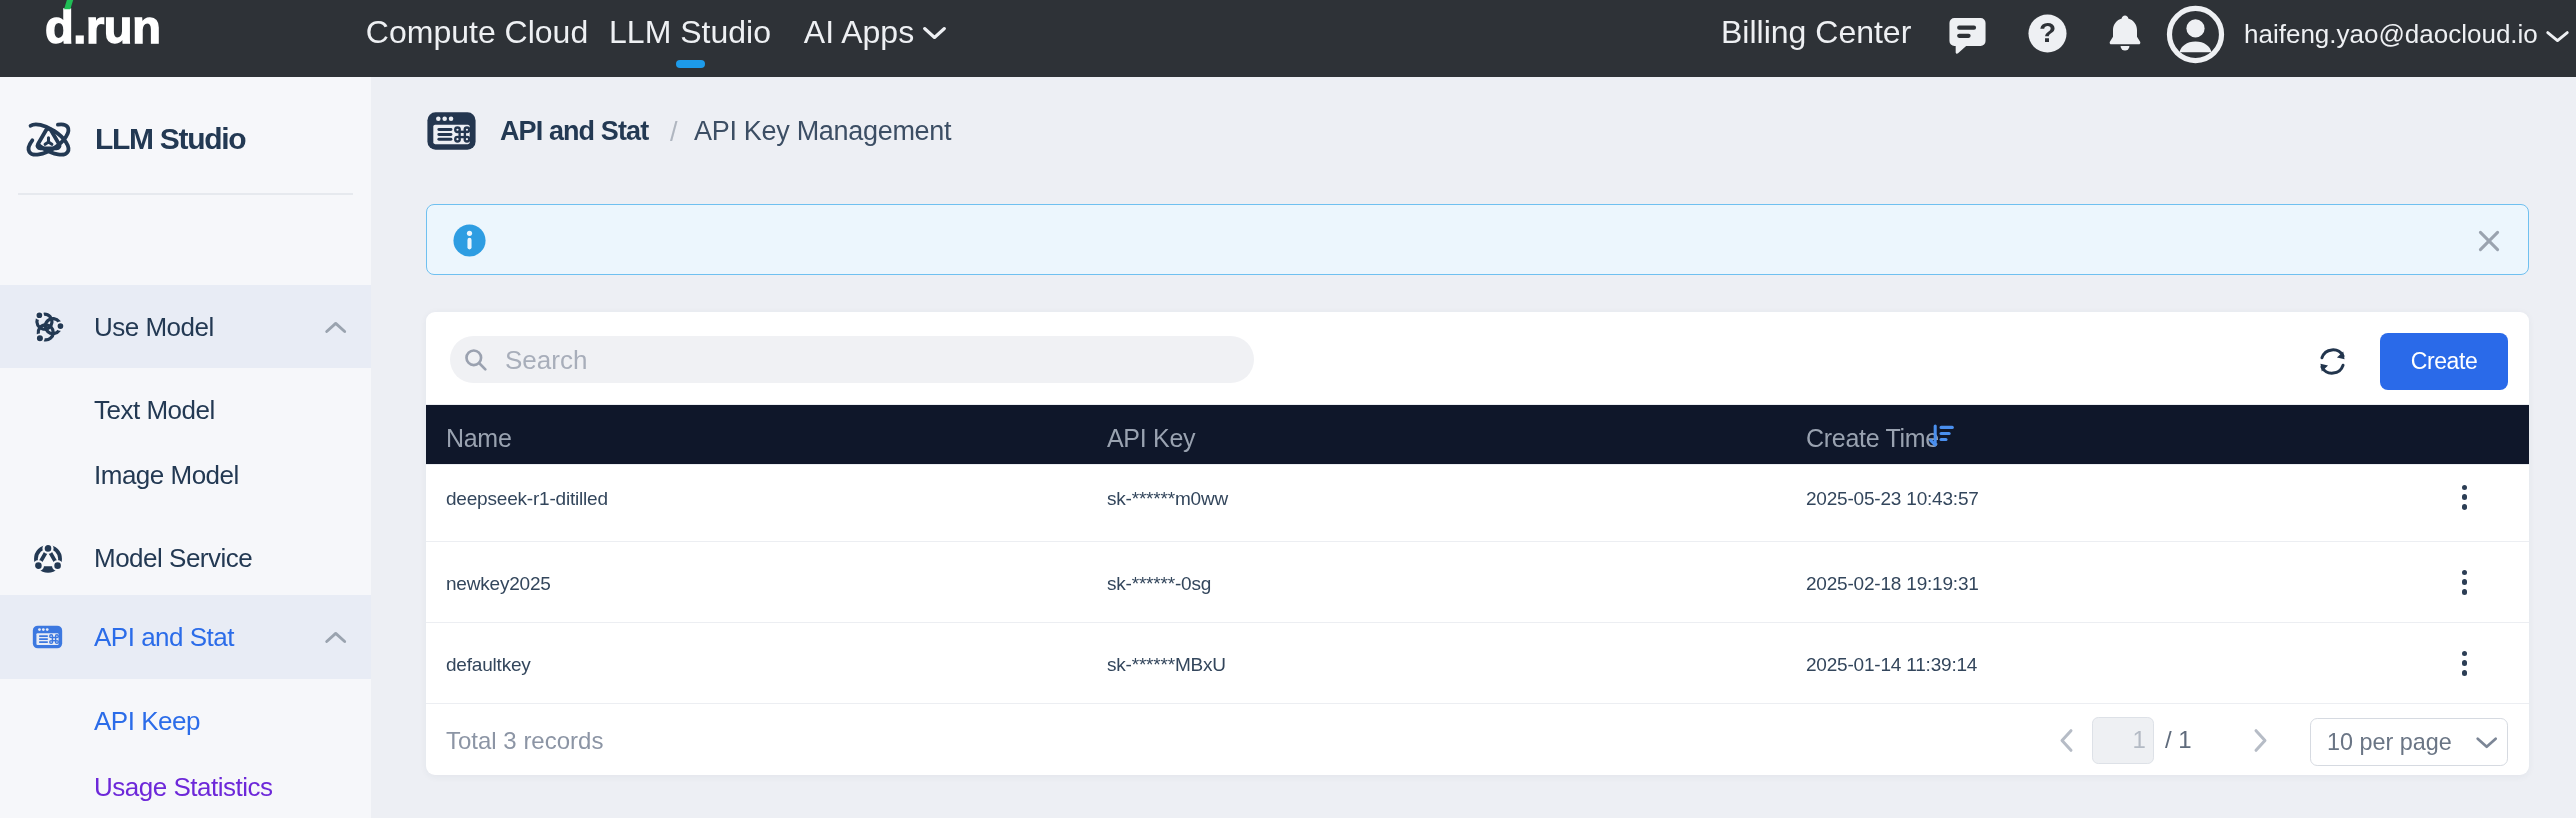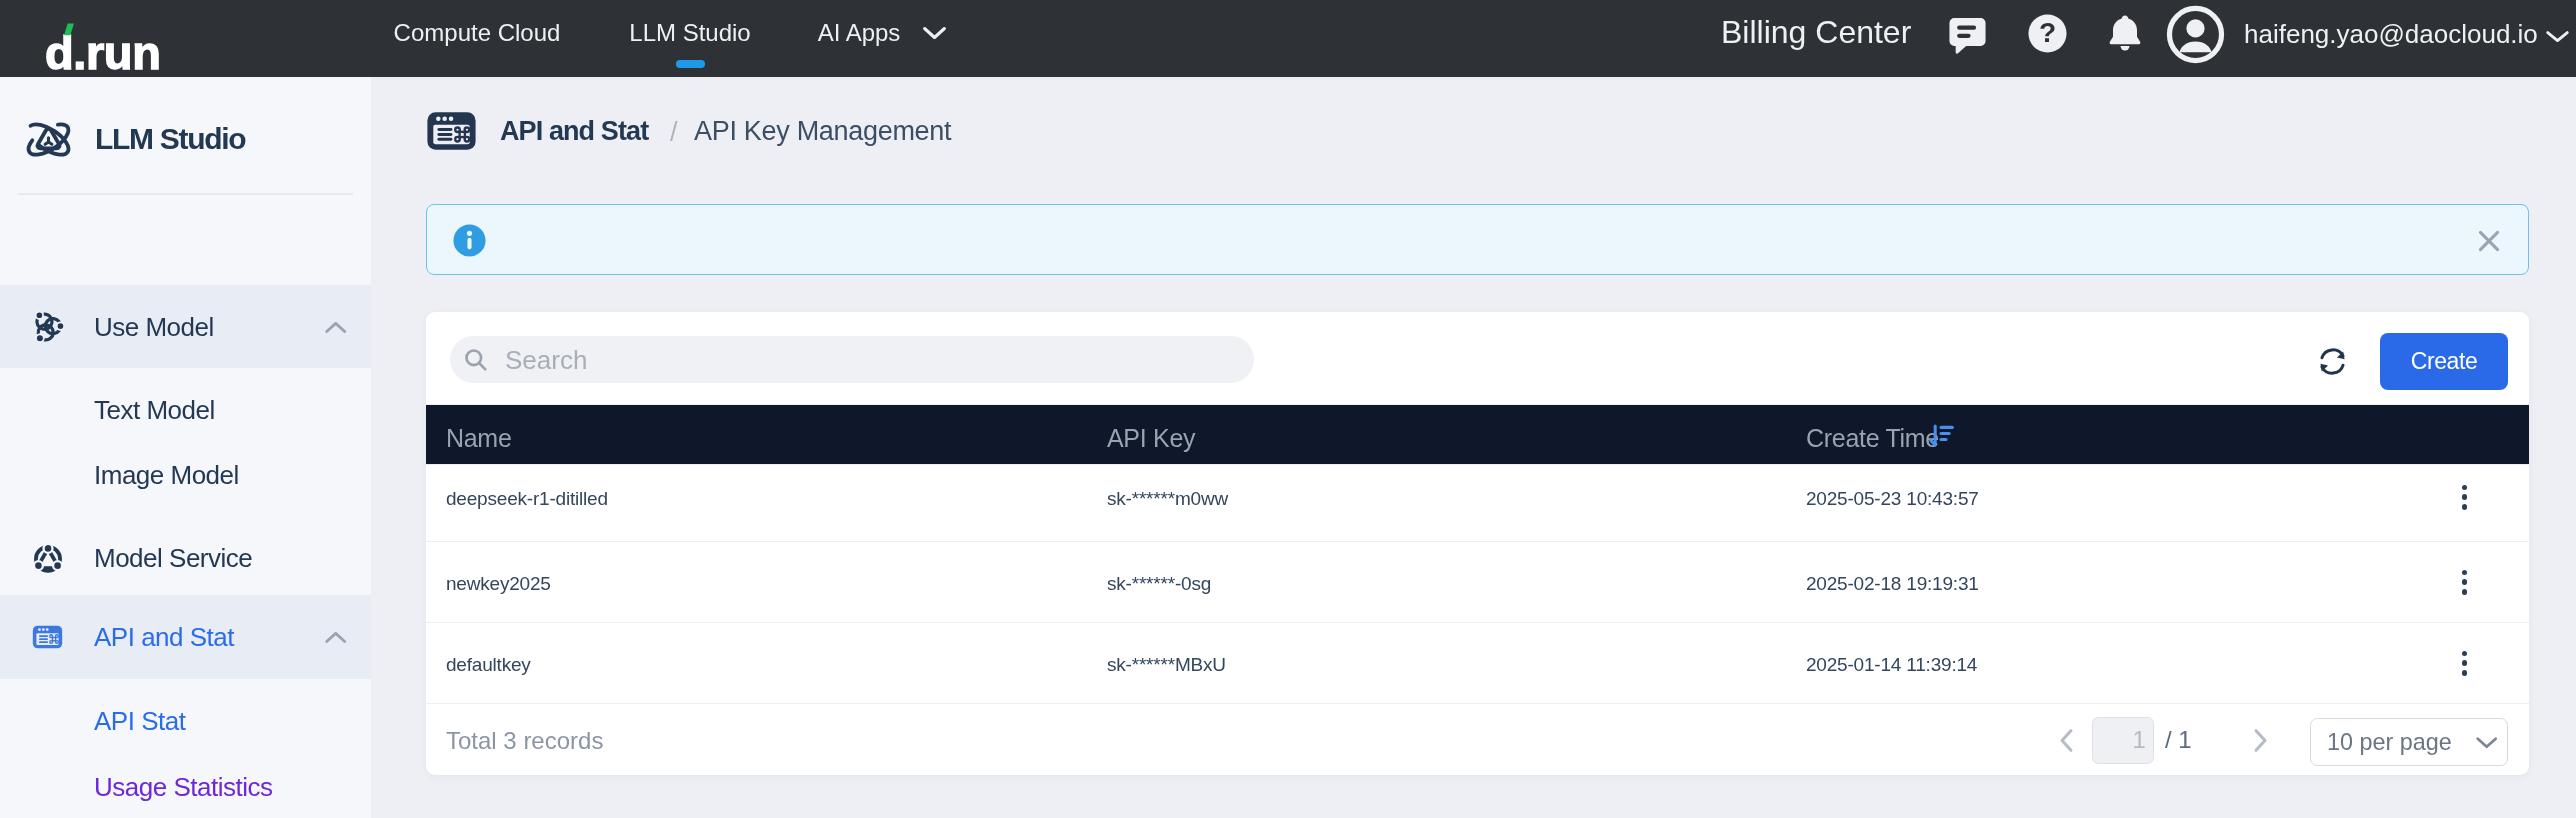--- a/index.html
+++ b/index.html
@@ -1,22 +1,22 @@
 <!DOCTYPE html>
 <html style="font-size:14.4px"><head>
 <meta charset="utf-8">
 <style>
 * { margin:0; padding:0; box-sizing:border-box; }
 html,body { width:2576px; height:818px; overflow:hidden; }
 body { white-space:nowrap; -webkit-font-smoothing:antialiased; font-family:"Liberation Sans", sans-serif; background:#edeff4; position:relative; }
 
 
 .nav { position:absolute; left:0; top:0; width:2576px; height:77px; background:#2e3237; z-index:5; }
-.logo { position:absolute; left:45px; top:26px; width:117px; height:50px; }
-.navlink { position:absolute; top:0; height:65px; line-height:65px; font-size:24px; color:#eef0f3; transform:translateX(-50%); }
+.logo { position:absolute; left:45px; top:0; width:117px; height:50px; }
+.navlink { position:absolute; top:0; height:65px; line-height:65px; font-size:32px; color:#eef0f3; transform:translateX(-50%); }
 #nl1 { left:477px; }
 #nl2 { left:690px; }
 #nl3 { left:859px; }
 .nav-caret { position:absolute; }
 .underline { position:absolute; left:676px; top:60px; width:29px; height:8px; border-radius:4.5px; background:#1d9bea; }
 .billing { position:absolute; left:1721px; top:0; height:65px; line-height:65px; font-size:32px; color:#eef0f3; }
 .nicon { position:absolute; }
 .email { position:absolute; left:2244px; top:0; height:68px; line-height:68px; font-size:26px; color:#eef0f3; }
 
 
@@ -188,21 +188,21 @@
       <circle cx="34.6" cy="31" r="2.5"></circle>
           <circle cx="45" cy="31" r="2.5"></circle>
     </g>
       </svg>
     <span class="txt">API and Stat</span>
     <svg class="car" width="23.4" height="14.4" viewBox="0 0 26 16">
         <polyline points="3,13 13,4 23,13" fill="none" stroke="#9aa3af" stroke-width="3.2" stroke-linecap="round" stroke-linejoin="round"></polyline>
       </svg>
   </div>
   <div class="mitem blue" style="top:611px; height:65px;">
-      <span class="txt">API Stat</span>
+      <span class="txt">API Keep</span>
     </div>
   <div class="mitem grey" style="top:677px; height:65px;">
       <span class="txt">Usage Statistics</span>
     </div>
 </div>
 
 <div class="main">
   <svg class="crumb-ic" width="51" height="40" viewBox="0 0 56 44" id="ic-api-n">
       <rect x="1.5" y="1.5" width="53" height="41" rx="9" fill="#24364f"></rect>
     <rect x="8" y="15" width="40" height="21.5" rx="2" fill="#edeff4"></rect>

